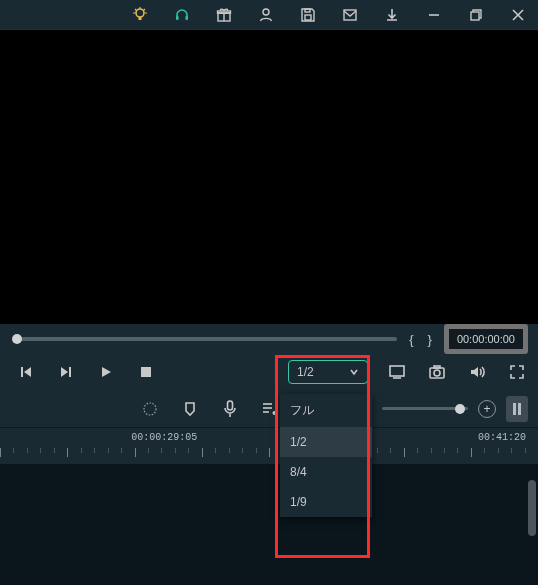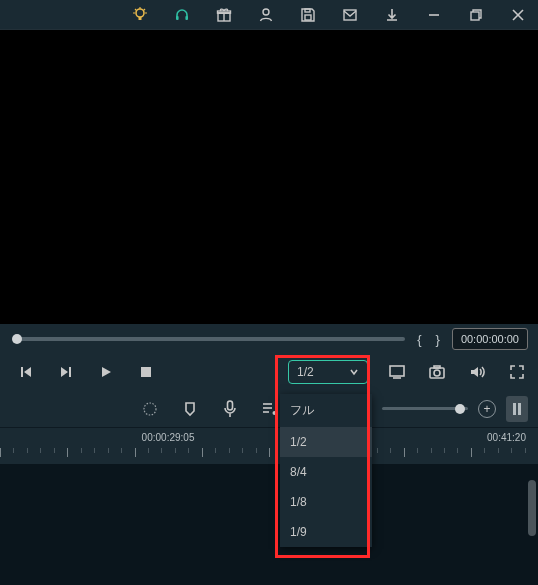--- a/index.html
+++ b/index.html
@@ -47,21 +47,21 @@
     left: 2px;
     top: 50%;
     transform: translate(-50%, -50%);
     width: 10px; height: 10px;
     background: #d0d4d6;
     border-radius: 50%;
   }
   .brace { color: #bfc7cb; font-size: 13px; padding: 0 2px; }
   .timecode-box {
     background: #111b21;
-    border: 1px solid #737373;
+    border: 5px solid #737373;
     color: #cfd5d8;
     font-size: 11px;
     padding: 4px 8px;
     border-radius: 3px;
     min-width: 76px;
     text-align: right;
   }
   .play-row {
     height: 36px;
     background: #1a2a33;
@@ -130,20 +130,21 @@
   }
   .ruler {
     height: 36px;
     background: #1a2a33;
     position: relative;
     display: flex;
     justify-content: space-between;
     padding: 4px 12px 0 12px;
     color: #b7bfc3;
     font-size: 10px;
+    font-family: Liberation Mono, monospace;
   }
   .ruler-label { position: relative; }
   .ticks {
     position: absolute;
     bottom: 6px;
     left: 0; right: 0;
     height: 10px;
     display: flex;
   }
   .tick { flex:1; border-left: 1px solid #48565e; height: 5px; }
@@ -423,17 +424,16 @@
 </div>
 
 <div class="timeline-body"></div>
 
 <div class="right-scroll"></div>
 
 <div class="dropdown">
   <div class="opt">フル</div>
   <div class="opt selected">1/2</div>
   <div class="opt">8/4</div>
-  <div class="opt">1/8</div>
   <div class="opt">1/9</div>
 </div>
 
 <div class="red-box"></div>
 
 </body></html>

